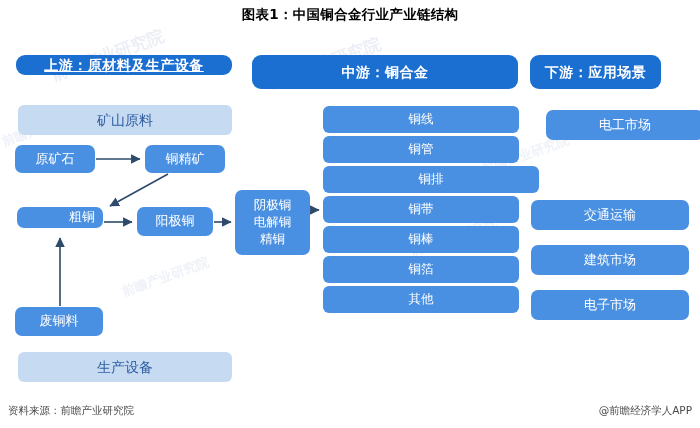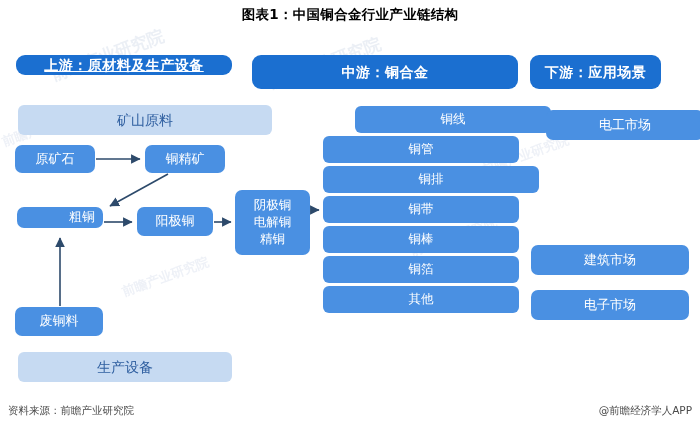--- a/index.html
+++ b/index.html
@@ -91,45 +91,46 @@
   <div class="wm" style="left:120px;top:268px;">前瞻产业研究院</div>
   <div class="wm" style="left:408px;top:228px;">前瞻产业研究院</div>
   <div class="wm" style="left:480px;top:146px;">前瞻产业研究院</div>
 
   <div class="title">图表1：中国铜合金行业产业链结构</div>
 
   <div class="node header" style="left:16px;top:55px;width:216px;height:20px;text-decoration:underline;">上游：原材料及生产设备</div>
   <div class="node header" style="left:252px;top:55px;width:266px;height:34px;">中游：铜合金</div>
   <div class="node header" style="left:530px;top:55px;width:131px;height:34px;">下游：应用场景</div>
 
-  <div class="node banner" style="left:18px;top:105px;width:254px;height:30px;text-align:center;">矿山原料</div>
+  <div class="node banner" style="left:18px;top:105px;width:214px;height:30px;text-align:center;">矿山原料</div>
 
   <div class="node" style="left:15px;top:145px;width:80px;height:28px;">原矿石</div>
   <div class="node" style="left:145px;top:145px;width:80px;height:28px;">铜精矿</div>
   <div class="node" style="left:17px;top:207px;width:86px;height:21px;padding-left:44px;">粗铜</div>
   <div class="node" style="left:137px;top:207px;width:76px;height:29px;">阳极铜</div>
   <div class="node" style="left:15px;top:307px;width:88px;height:29px;">废铜料</div>
 
   <div class="node multi" style="left:235px;top:190px;width:75px;height:65px;">
     <span>阴极铜</span>
     <span>电解铜</span>
     <span>精铜</span>
   </div>
 
   <div class="node banner" style="left:18px;top:352px;width:214px;height:30px;">生产设备</div>
 
-  <div class="node mid-node" style="left:323px;top:106px;width:196px;height:27px;margin-left:32px;">铜线</div>
+  <div class="node mid-node" style="left:323px;top:106px;width:196px;height:27px;">铜线</div>
   <div class="node mid-node" style="left:323px;top:136px;width:196px;height:27px;">铜管</div>
   <div class="node mid-node" style="left:323px;top:166px;width:216px;height:27px;">铜排</div>
   <div class="node mid-node" style="left:323px;top:196px;width:196px;height:27px;">铜带</div>
   <div class="node mid-node" style="left:323px;top:226px;width:196px;height:27px;">铜棒</div>
   <div class="node mid-node" style="left:323px;top:256px;width:196px;height:27px;">铜箔</div>
   <div class="node mid-node" style="left:323px;top:286px;width:196px;height:27px;">其他</div>
 
   <div class="node right-node" style="left:531px;top:110px;width:158px;height:30px;margin-left:15px;">电工市场</div>
+  <div class="node right-node" style="left:531px;top:200px;width:158px;height:30px;">交通运输</div>
   <div class="node right-node" style="left:531px;top:245px;width:158px;height:30px;">建筑市场</div>
   <div class="node right-node" style="left:531px;top:290px;width:158px;height:30px;">电子市场</div>
 
   <svg class="arrows" viewBox="0 0 700 428">
     <defs>
       <marker id="ah" markerWidth="7" markerHeight="7" refX="5.6" refY="3" orient="auto">
         <path d="M0,0 L6,3 L0,6 z" fill="#2d4a6b"></path>
       </marker>
     </defs>
 

